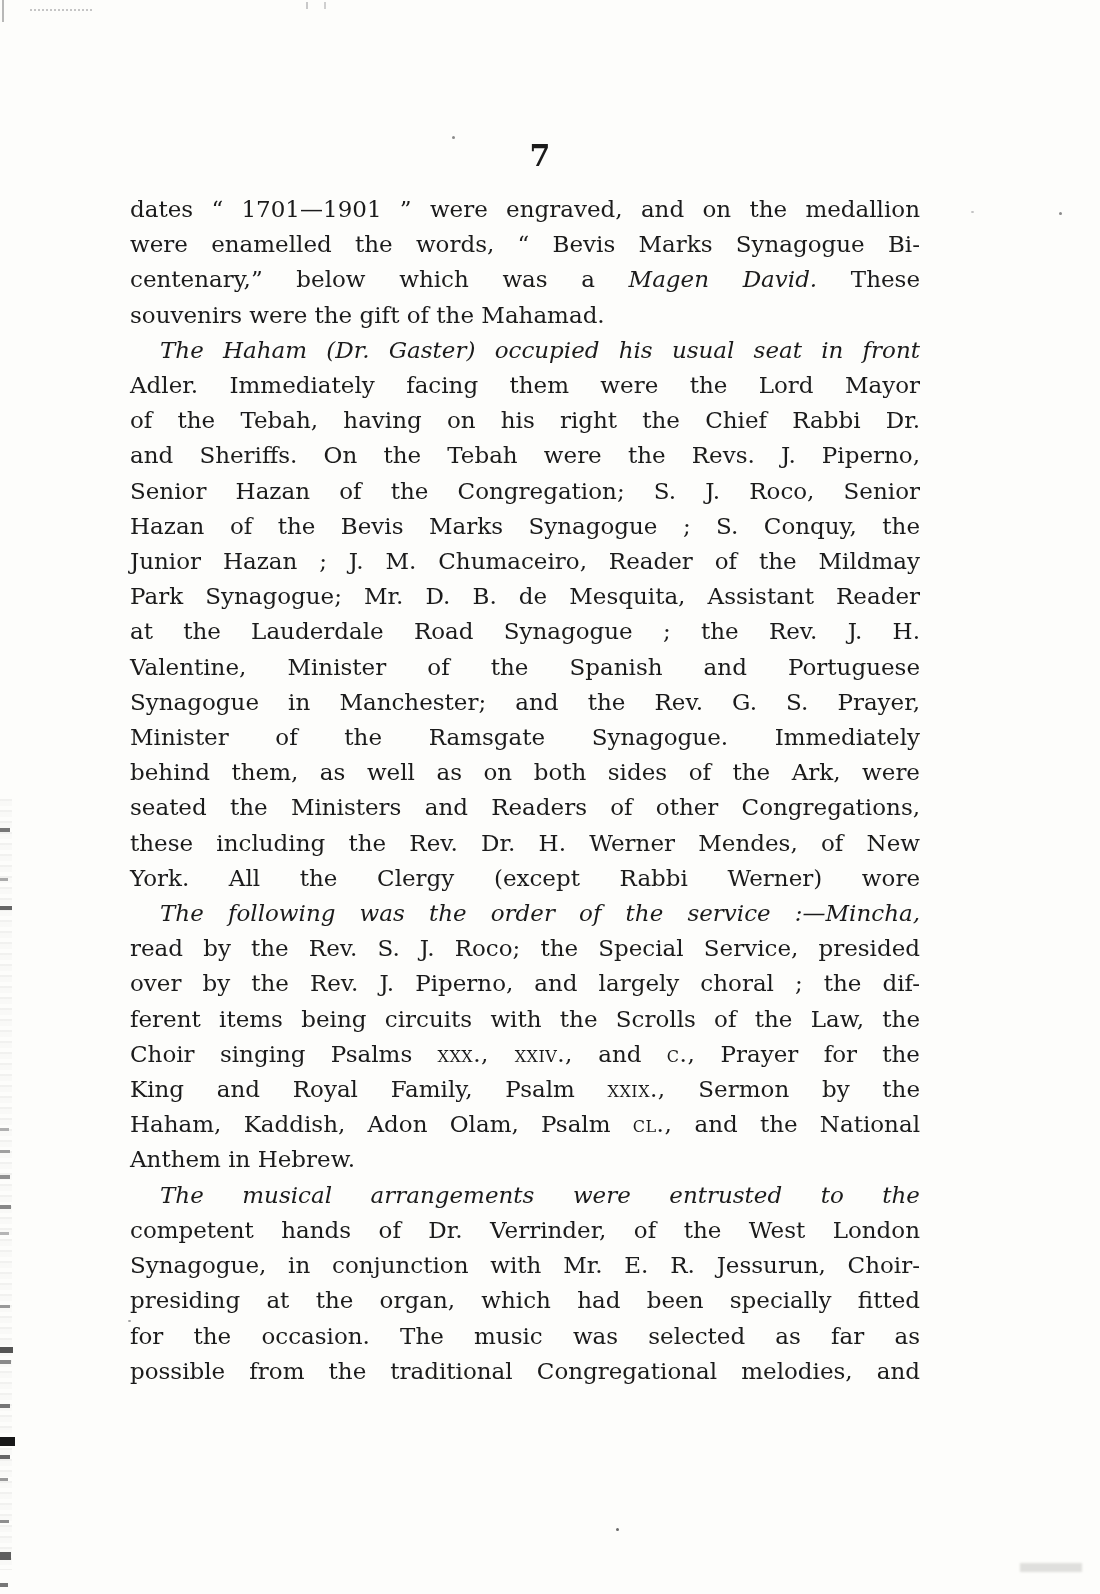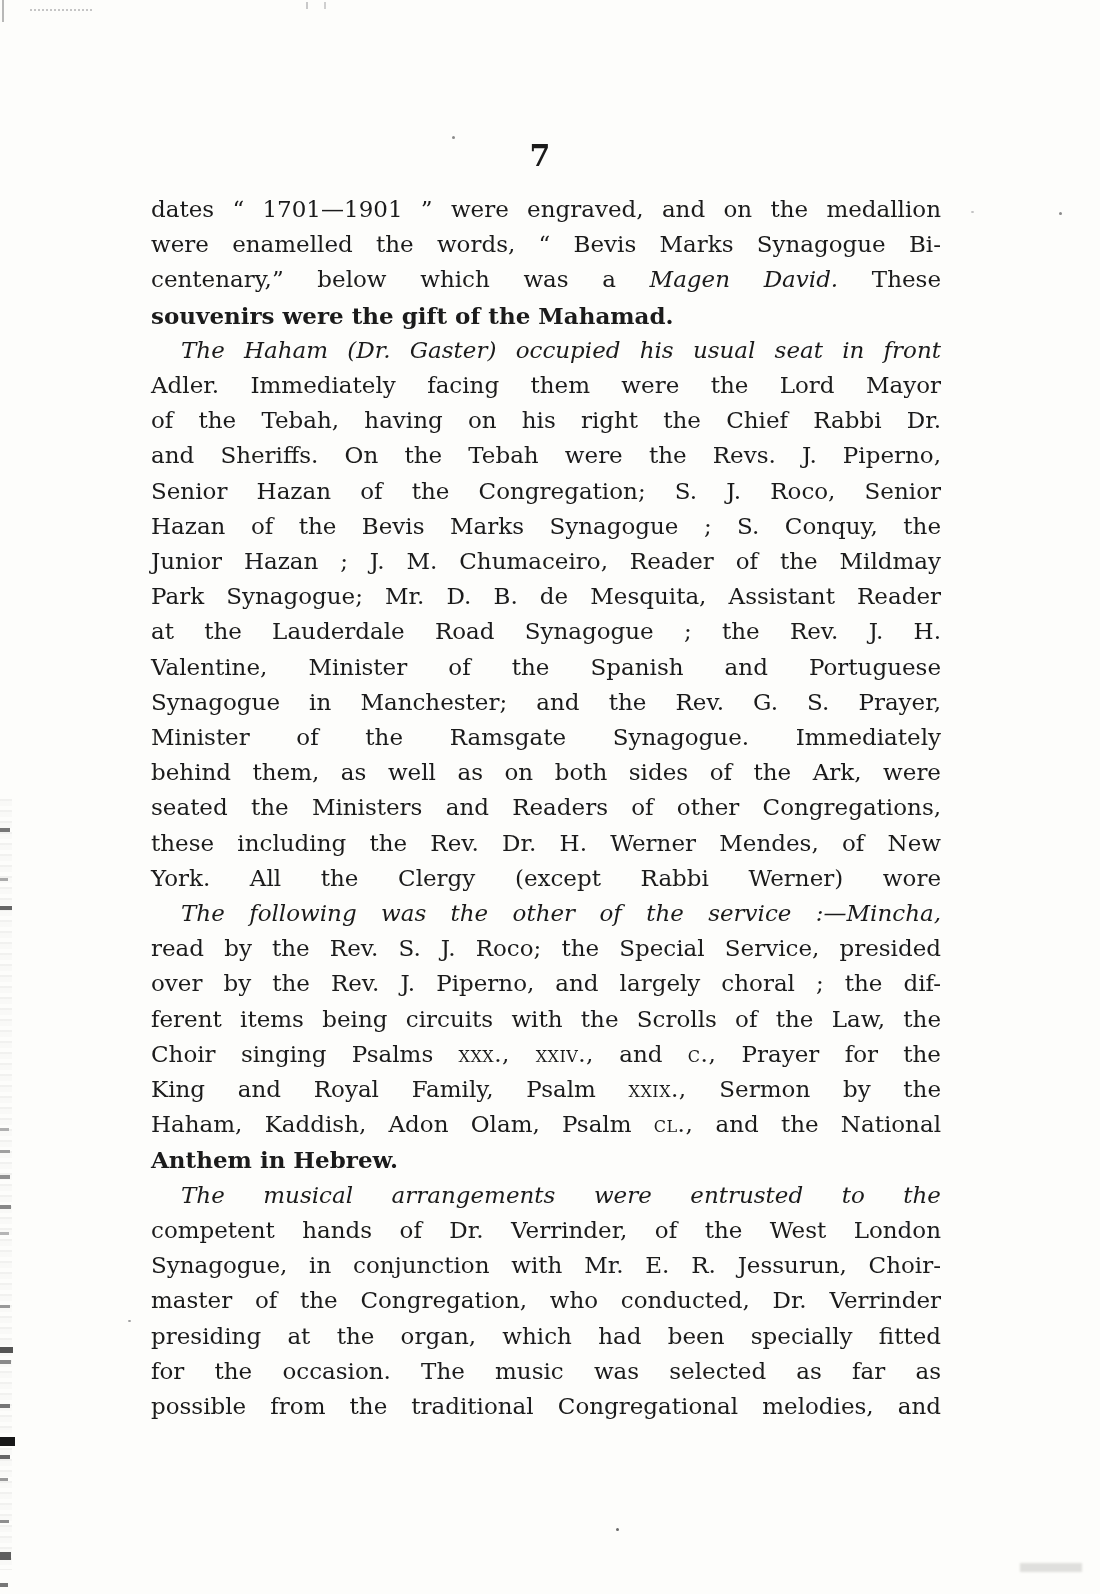--- a/index.html
+++ b/index.html
@@ -13,30 +13,30 @@
   }
   .page-number{
     position:absolute;
     left:500px;top:138px;width:80px;
     text-align:center;
     font-size:30px;font-weight:bold;
     letter-spacing:0;
   }
   .text-block{
     position:absolute;
-    left:151px;top:192px;width:790px;
+    left:130px;top:192px;width:790px;
     font-size:23px;
   }
   .line{
     line-height:35.2px;
     text-align:justify;
     text-align-last:justify;
     -moz-text-align-last:justify;
   }
-  .line.last{text-align-last:left;font-weight:bold;-moz-text-align-last:left;}
+  .line.last{text-align-last:left;-moz-text-align-last:left;}
   .line.indent{text-indent:30px;font-style:italic;}
   .it{font-style:italic;}
   .sc{font-variant:small-caps;letter-spacing:.5px;}
 
   
   .artifact{position:absolute;pointer-events:none;}
   .edge-strip{
     left:0;top:795px;width:12px;height:775px;
     background:repeating-linear-gradient(
       to bottom,
@@ -69,32 +69,31 @@
       <div class="line"><span>Junior Hazan ; J. M. Chumaceiro, Reader of the Mildmay</span></div>
       <div class="line"><span>Park Synagogue; Mr. D. B. de Mesquita, Assistant Reader</span></div>
       <div class="line"><span>at the Lauderdale Road Synagogue ; the Rev. J. H.</span></div>
       <div class="line"><span>Valentine, Minister of the Spanish and Portuguese</span></div>
       <div class="line"><span>Synagogue in Manchester; and the Rev. G. S. Prayer,</span></div>
       <div class="line"><span>Minister of the Ramsgate Synagogue.  Immediately</span></div>
       <div class="line"><span>behind them, as well as on both sides of the Ark, were</span></div>
       <div class="line"><span>seated the Ministers and Readers of other Congregations,</span></div>
       <div class="line"><span>these including the Rev. Dr. H. Werner Mendes, of New</span></div>
       <div class="line"><span>York.  All the Clergy (except Rabbi Werner) wore</span></div>
-      <div class="line indent"><span>The following was the other of the service :—Mincha,</span></div>
+      <div class="line indent"><span>The following was the order of the service :—Mincha,</span></div>
       <div class="line"><span>read by the Rev. S. J. Roco; the Special Service, presided</span></div>
       <div class="line"><span>over by the Rev. J. Piperno, and largely choral ; the dif-</span></div>
       <div class="line"><span>ferent items being circuits with the Scrolls of the Law, the</span></div>
       <div class="line"><span>Choir singing Psalms </span><span class="sc">xxx., xxiv.,</span><span> and </span><span class="sc">c.,</span><span> Prayer for the</span></div>
       <div class="line"><span>King and Royal Family, Psalm </span><span class="sc">xxix.,</span><span> Sermon by the</span></div>
       <div class="line"><span>Haham, Kaddish, Adon Olam, Psalm </span><span class="sc">cl.,</span><span> and the National</span></div>
       <div class="line last"><span>Anthem in Hebrew.</span></div>
       <div class="line indent"><span>The musical arrangements were entrusted to the</span></div>
       <div class="line"><span>competent hands of Dr. Verrinder, of the West London</span></div>
       <div class="line"><span>Synagogue, in conjunction with Mr. E. R. Jessurun, Choir-</span></div>
-      <div class="line"><span>master of the Congregation, who conducted, Dr. Verrinder</span></div>
       <div class="line"><span>presiding at the organ, which had been specially fitted</span></div>
       <div class="line"><span>for the occasion.  The music was selected as far as</span></div>
       <div class="line"><span>possible from the traditional Congregational melodies, and</span></div>
     </div>
 
   <div class="artifact" style="left:2px;top:0;width:2px;height:22px;background:#9a9a9a;opacity:.7"></div>
   <div class="artifact" style="left:30px;top:9px;width:62px;height:0;border-top:2px dotted #b8b8b8;opacity:.8"></div>
   <div class="artifact" style="left:306px;top:2px;width:2px;height:7px;background:#c9c9c9"></div>
   <div class="artifact" style="left:324px;top:2px;width:2px;height:7px;background:#cfcfcf"></div>
   <div class="artifact speck" style="left:452px;top:136px;width:3px;height:3px;background:#8a8a8a"></div>

